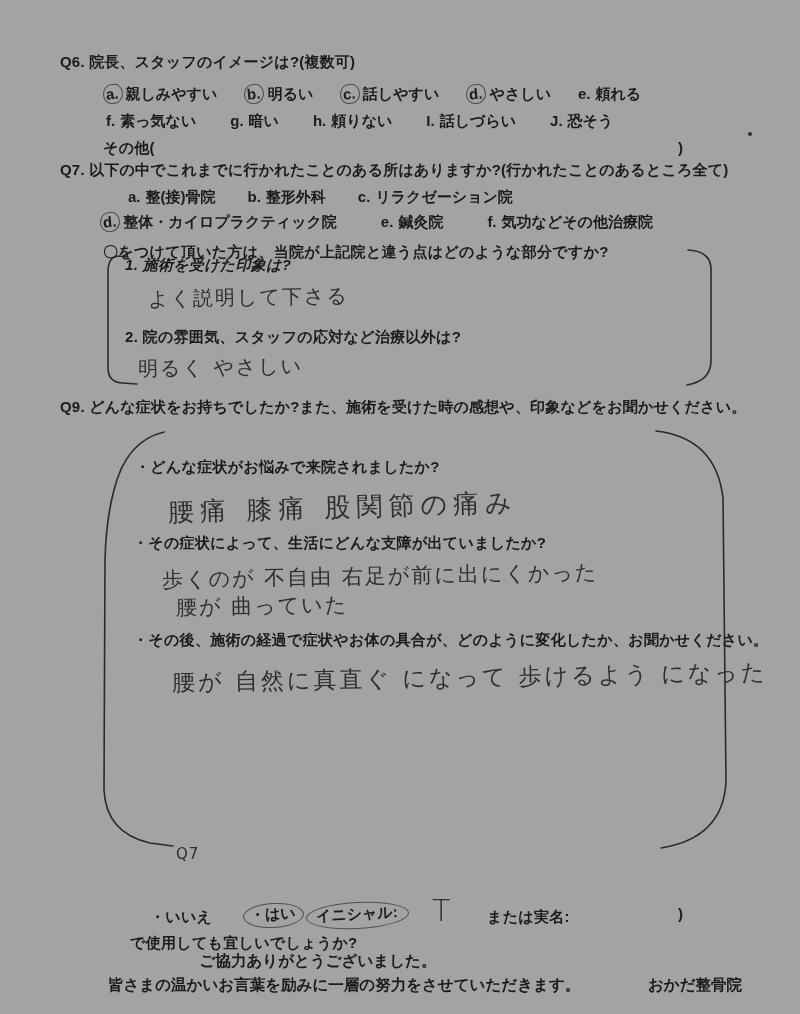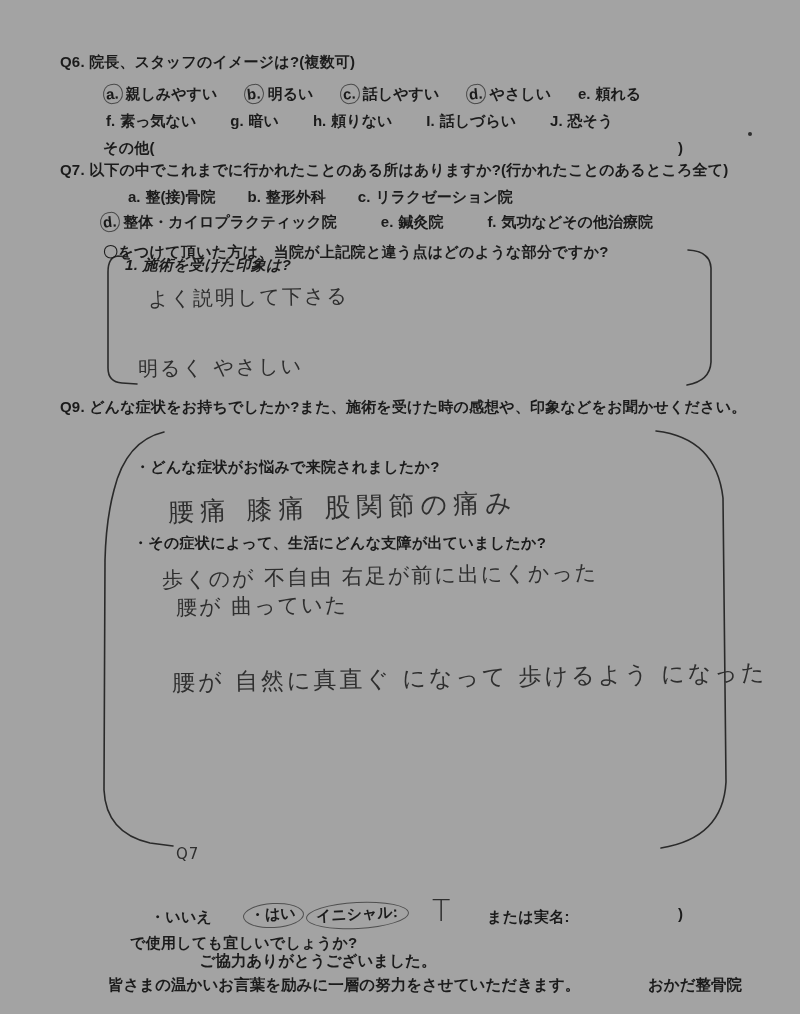--- a/index.html
+++ b/index.html
@@ -89,31 +89,33 @@
   <div class="abs opt-row gap44" style="left:100px; top:212px;">
     <span class="opt"><span class="letter circled">d.</span><span>整体・カイロプラクティック院</span></span>
     <span class="opt"><span class="letter">e.</span><span>鍼灸院</span></span>
     <span class="opt"><span class="letter">f.</span><span>気功などその他治療院</span></span>
   </div>
 
   <div class="abs printed" style="left:103px; top:236px;margin-top:7px;">〇をつけて頂いた方は、当院が上記院と違う点はどのような部分ですか?</div>
 
   <div class="abs printed" style="left:125px; top:256px;font-style:italic;">1. 施術を受けた印象は?</div>
   <div class="abs hw hw20 rot-1" style="left:148px; top:284px;">よく説明して下さる</div>
+  <div class="abs printed" style="left:125px; top:328px;">2. 院の雰囲気、スタッフの応対など治療以外は?</div>
   <div class="abs hw hw20 rot-1" style="left:138px; top:354px;">明るく やさしい</div>
 
   <div class="abs q-title" style="left:60px; top:398px;">Q9. どんな症状をお持ちでしたか?また、施術を受けた時の感想や、印象などをお聞かせください。</div>
 
   <div class="abs printed" style="left:135px; top:458px;">・どんな症状がお悩みで来院されましたか?</div>
   <div class="abs hw hw26 rot-2" style="left:168px; top:490px;">腰痛 膝痛 股関節の痛み</div>
 
   <div class="abs printed" style="left:133px; top:534px;">・その症状によって、生活にどんな支障が出ていましたか?</div>
   <div class="abs hw hw22 rot-1" style="left:162px; top:562px;">歩くのが 不自由 右足が前に出にくかった</div>
   <div class="abs hw hw22 rot-1" style="left:176px; top:592px;">腰が 曲っていた</div>
 
+  <div class="abs printed" style="left:133px; top:631px;">・その後、施術の経過で症状やお体の具合が、どのように変化したか、お聞かせください。</div>
   <div class="abs hw hw24 rot-1" style="left:172px; top:662px;">腰が 自然に真直ぐ になって 歩けるよう になった</div>
 
   <div class="abs hw hw15" style="left:176px; top:845px;">Q7</div>
 
   <div class="abs printed" style="left:130px; top:934px;">で使用しても宜しいでしょうか?</div>
 
   <div class="abs printed" style="left:150px; top:908px;">・いいえ</div>
   <div class="abs oval" style="left:243px; top:903px;">・はい</div>
   <div class="abs oval" style="left:306px; top:902px; padding:2px 10px 4px 9px;">イニシャル:</div>
   <div class="abs hw" style="left:432px; top:893px; font-size:30px; font-weight:300;">T</div>

